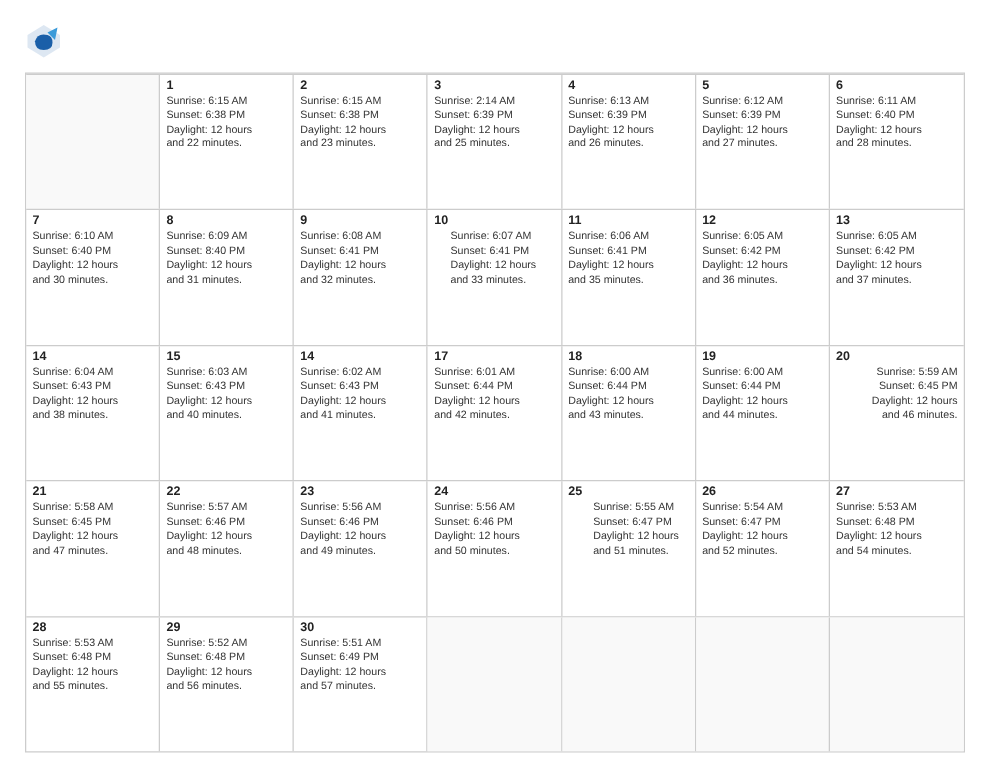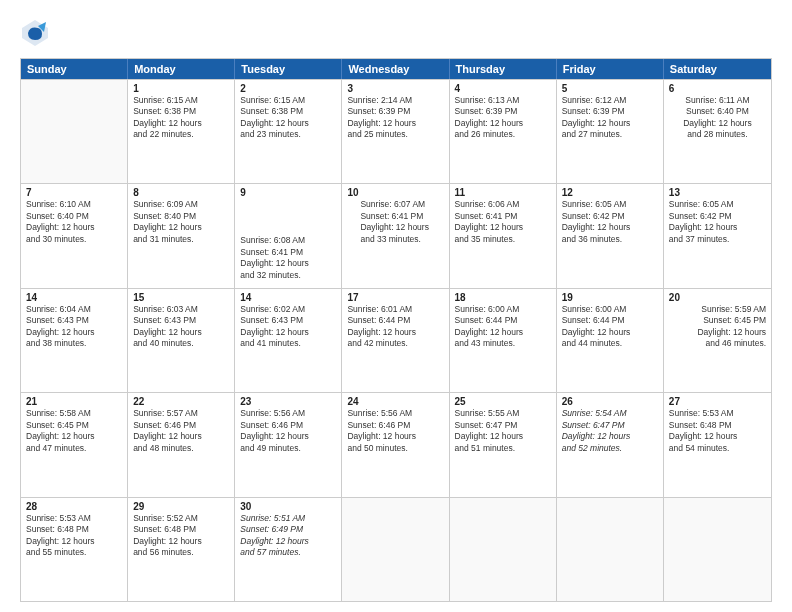--- a/index.html
+++ b/index.html
@@ -127,29 +127,20 @@
         <span class="logo-blue"></span>
       </div>
     </div>
     <div class="title-block">
       <div class="month-title"></div>
       <div class="location"></div>
     </div>
   </div>
 
   <div class="calendar">
-    <div class="cal-header">
-    <div class="cal-header-cell">Sunday</div>
-        <div class="cal-header-cell">Monday</div>
-        <div class="cal-header-cell">Tuesday</div>
-        <div class="cal-header-cell">Wednesday</div>
-        <div class="cal-header-cell">Thursday</div>
-        <div class="cal-header-cell">Friday</div>
-        <div class="cal-header-cell">Saturday</div>
-      </div>
     <div class="cal-body">
     <div class="cal-row">
           <div class="cal-cell empty"></div>
           <div class="cal-cell">
             <div class="day-num">1</div>
             <div class="day-info" style="white-space: pre-line;">Sunrise: 6:15 AM
 Sunset: 6:38 PM
 Daylight: 12 hours
 and 22 minutes.</div>
           </div>
@@ -176,21 +167,21 @@
           </div>
           <div class="cal-cell">
             <div class="day-num">5</div>
             <div class="day-info" style="white-space: pre-line;">Sunrise: 6:12 AM
 Sunset: 6:39 PM
 Daylight: 12 hours
 and 27 minutes.</div>
           </div>
           <div class="cal-cell">
             <div class="day-num">6</div>
-            <div class="day-info" style="white-space: pre-line; text-align: center;">Sunrise: 6:11 AM
+            <div class="day-info" style="white-space: pre-line;">Sunrise: 6:11 AM
 Sunset: 6:40 PM
 Daylight: 12 hours
 and 28 minutes.</div>
           </div>
         </div>
         <div class="cal-row">
           <div class="cal-cell">
             <div class="day-num">7</div>
             <div class="day-info" style="white-space: pre-line;">Sunrise: 6:10 AM
 Sunset: 6:40 PM
@@ -199,21 +190,21 @@
           </div>
           <div class="cal-cell">
             <div class="day-num">8</div>
             <div class="day-info" style="white-space: pre-line;">Sunrise: 6:09 AM
 Sunset: 8:40 PM
 Daylight: 12 hours
 and 31 minutes.</div>
           </div>
           <div class="cal-cell">
             <div class="day-num">9</div>
-            <div class="day-info" style="white-space: pre-line; margin-top: 36px;">Sunrise: 6:08 AM
+            <div class="day-info" style="white-space: pre-line;">Sunrise: 6:08 AM
 Sunset: 6:41 PM
 Daylight: 12 hours
 and 32 minutes.</div>
           </div>
           <div class="cal-cell">
             <div class="day-num">10</div>
             <div class="day-info" style="white-space: pre-line; margin-left: 13px;">Sunrise: 6:07 AM
 Sunset: 6:41 PM
 Daylight: 12 hours
 and 33 minutes.</div>
@@ -315,28 +306,28 @@
           </div>
           <div class="cal-cell">
             <div class="day-num">24</div>
             <div class="day-info" style="white-space: pre-line;">Sunrise: 5:56 AM
 Sunset: 6:46 PM
 Daylight: 12 hours
 and 50 minutes.</div>
           </div>
           <div class="cal-cell">
             <div class="day-num">25</div>
-            <div class="day-info" style="white-space: pre-line;">Sunrise: 5:55 AM
+            <div class="day-info" style="white-space: pre-line; margin-left: 20px;">Sunrise: 5:55 AM
 Sunset: 6:47 PM
 Daylight: 12 hours
 and 51 minutes.</div>
           </div>
           <div class="cal-cell">
             <div class="day-num">26</div>
-            <div class="day-info" style="white-space: pre-line; font-style: italic;">Sunrise: 5:54 AM
+            <div class="day-info" style="white-space: pre-line;">Sunrise: 5:54 AM
 Sunset: 6:47 PM
 Daylight: 12 hours
 and 52 minutes.</div>
           </div>
           <div class="cal-cell">
             <div class="day-num">27</div>
             <div class="day-info" style="white-space: pre-line;">Sunrise: 5:53 AM
 Sunset: 6:48 PM
 Daylight: 12 hours
 and 54 minutes.</div>
@@ -352,21 +343,21 @@
           </div>
           <div class="cal-cell">
             <div class="day-num">29</div>
             <div class="day-info" style="white-space: pre-line;">Sunrise: 5:52 AM
 Sunset: 6:48 PM
 Daylight: 12 hours
 and 56 minutes.</div>
           </div>
           <div class="cal-cell">
             <div class="day-num">30</div>
-            <div class="day-info" style="white-space: pre-line; font-style: italic;">Sunrise: 5:51 AM
+            <div class="day-info" style="white-space: pre-line;">Sunrise: 5:51 AM
 Sunset: 6:49 PM
 Daylight: 12 hours
 and 57 minutes.</div>
           </div>
           <div class="cal-cell empty"></div>
           <div class="cal-cell empty"></div>
           <div class="cal-cell empty"></div>
           <div class="cal-cell empty"></div>
         </div>
       </div>

